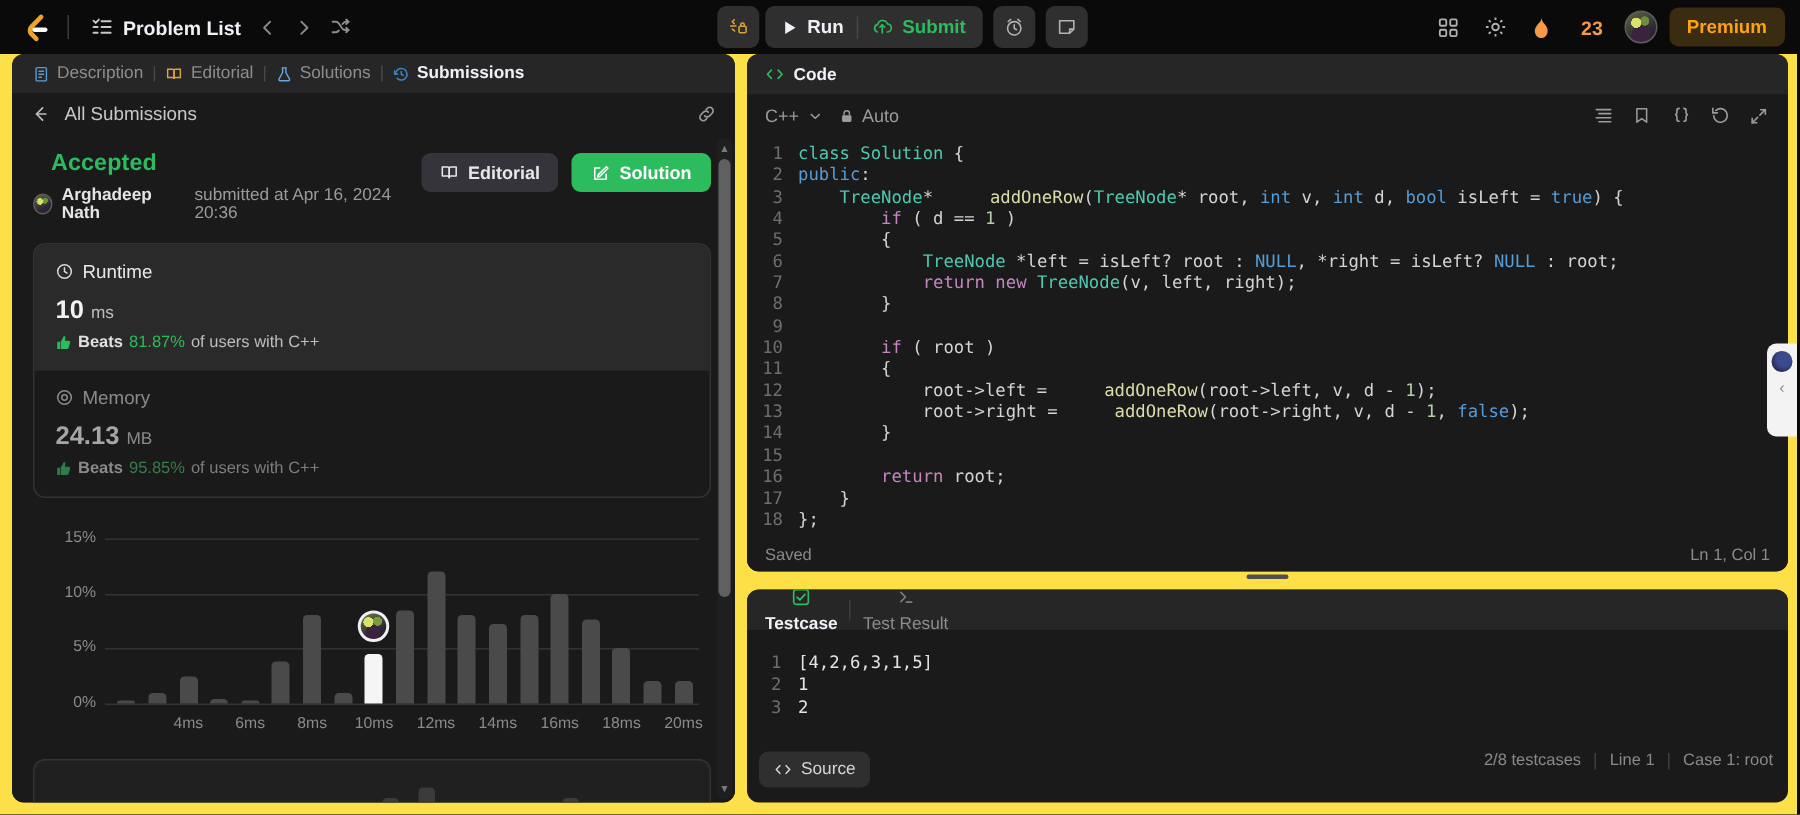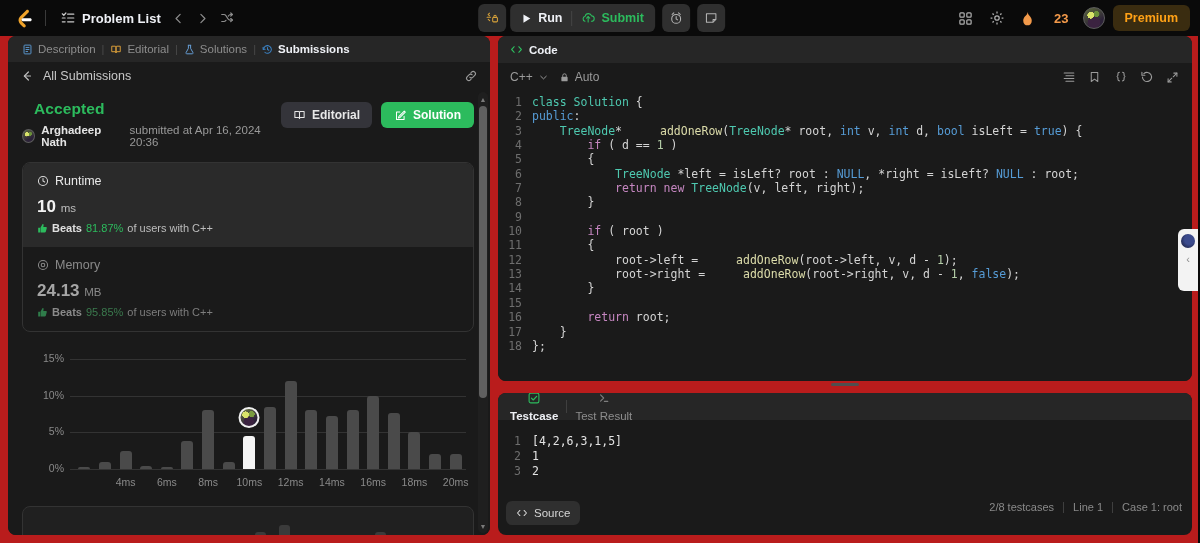--- a/index.html
+++ b/index.html
@@ -2,21 +2,21 @@
 <html><head>
 <meta charset="utf-8">
 <style>
   * { box-sizing: border-box; margin:0; padding:0; }
   html, body {
     width:1200px; height:543px; overflow:hidden;
     background:#0a0a0a;
     font-family:"Liberation Sans", sans-serif;
     -webkit-font-smoothing:antialiased;
   }
-  .app { position:relative; width:1198px; height:543px; background:#b91c1c; }
+  .app { position:relative; width:1198px; height:543px; background:#fde047; }
 
   
   .topbar {
     position:absolute; left:0; top:0; width:1200px; height:36px;
     background:#0a0a0a; display:flex; align-items:center;
   }
   .tb-left { display:flex; align-items:center; gap:0px; padding-left:10px; }
   .logo-btn {
     width:26px; height:26px; border-radius:6px; display:flex;
     align-items:center; justify-content:center; color:#f0a32a;
@@ -738,20 +738,24 @@
             <div class="cline"><span class="ln">12</span><span class="ctext"><span class="pun">            root-&gt;left = </span><span class="fn">addOneRow</span><span class="pun">(root-&gt;left, v, d - </span><span class="num">1</span><span class="pun">);</span></span></div>
             <div class="cline"><span class="ln">13</span><span class="ctext"><span class="pun">            root-&gt;right = </span><span class="fn">addOneRow</span><span class="pun">(root-&gt;right, v, d - </span><span class="num">1</span><span class="pun">, </span><span class="kw2">false</span><span class="pun">);</span></span></div>
             <div class="cline"><span class="ln">14</span><span class="ctext"><span class="pun">        }</span></span></div>
             <div class="cline"><span class="ln">15</span><span class="ctext"><span class="pun"></span></span></div>
             <div class="cline"><span class="ln">16</span><span class="ctext"><span class="pun">        </span><span class="kw">return</span><span class="pun"> root;</span></span></div>
             <div class="cline"><span class="ln">17</span><span class="ctext"><span class="pun">    }</span></span></div>
             <div class="cline"><span class="ln">18</span><span class="ctext"><span class="pun">};</span></span></div>
           </div>
       </div>
 
+      <div class="code-status">
+        <span>Saved</span>
+        <span class="right">Ln 1, Col 1</span>
+      </div>
     </div>
 
     <div style="position:relative;height:0;">
       <div class="drag-handle" style="top:-4px"></div>
     </div>
 
     <div class="test-panel">
       <div class="test-tabbar">
         <div class="ttab active">
           <span>

